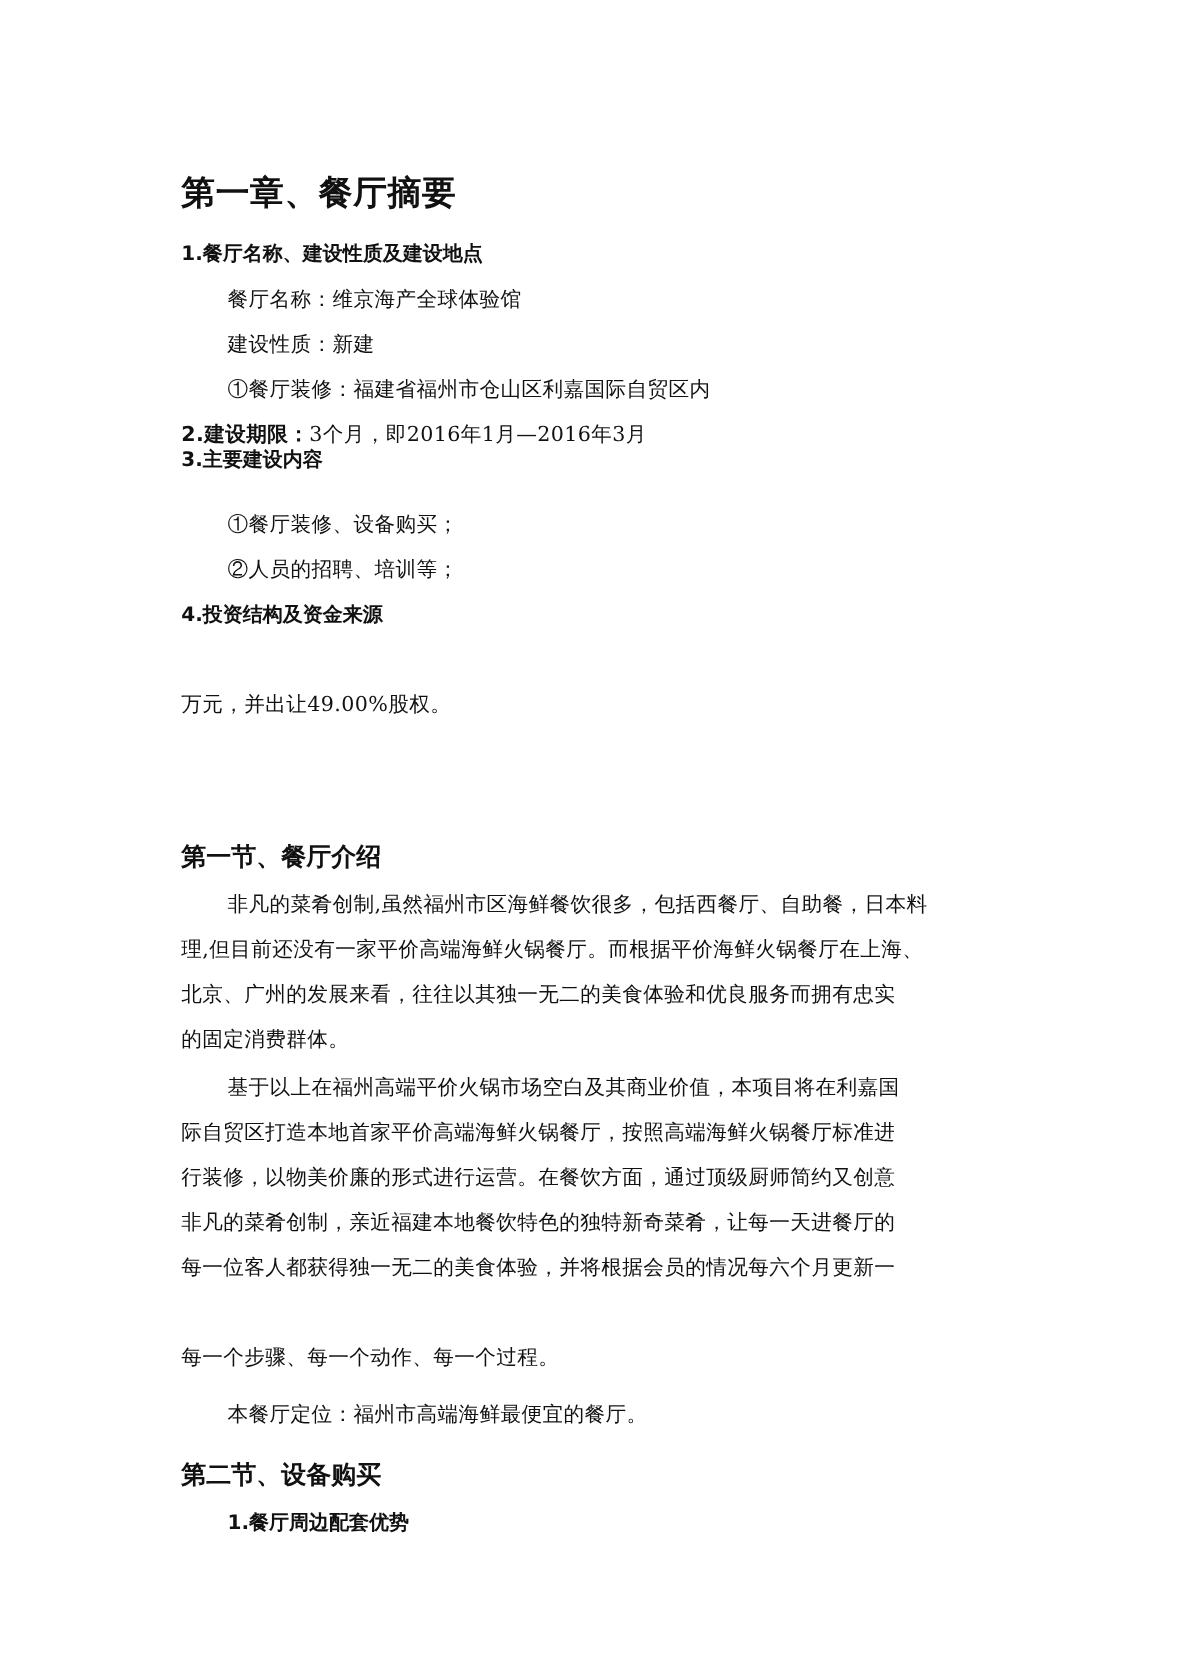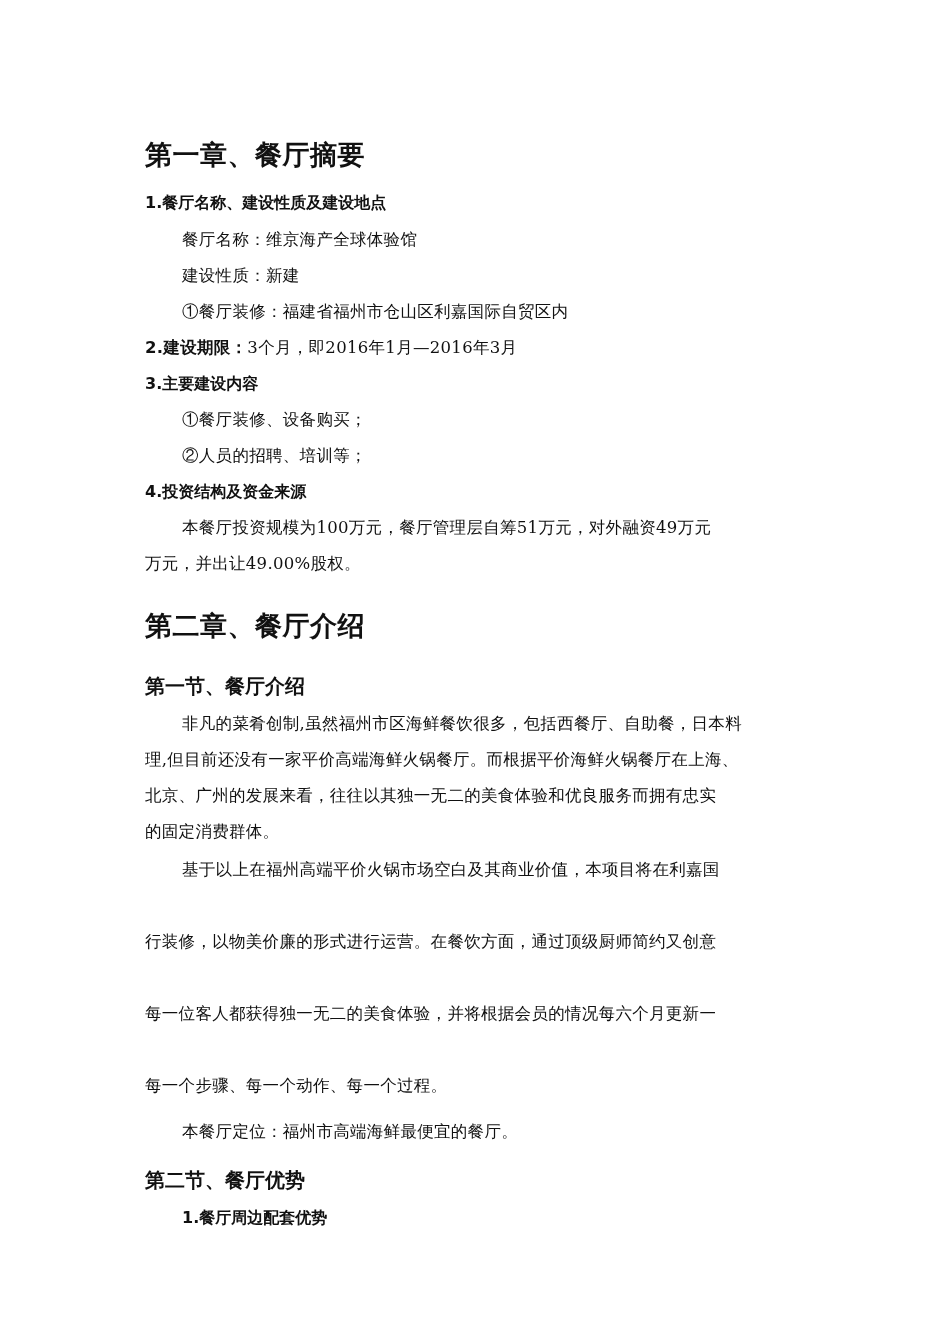--- a/index.html
+++ b/index.html
@@ -21,39 +21,39 @@
 
   <div class="ln h1" style="top:141px">第一章、餐厅摘要</div>
 
   <div class="ln h3" style="top:195px">1.餐厅名称、建设性质及建设地点</div>
   <div class="ln p ind" style="top:232px">餐厅名称：维京海产全球体验馆</div>
   <div class="ln p ind" style="top:268px">建设性质：新建</div>
   <div class="ln p ind" style="top:304px">①餐厅装修：福建省福州市仓山区利嘉国际自贸区内</div>
 
   <div class="ln p" style="top:340px"><span class="b">2.建设期限：</span><span>3个月，即2016年1月—2016年3月</span></div>
 
-  <div class="ln h3" style="top:376px">3.主要建设内容</div>
+  <div class="ln h3" style="top:360px">3.主要建设内容</div>
   <div class="ln p ind" style="top:412px">①餐厅装修、设备购买；</div>
   <div class="ln p ind" style="top:448px">②人员的招聘、培训等；</div>
 
   <div class="ln h3" style="top:484px">4.投资结构及资金来源</div>
-  <div class="ln p ind" style="top:520px">本餐厅投资规模为100万元，餐厅管理层自筹51万元，对外融资49万元</div>
   <div class="ln p" style="top:556px">万元，并出让49.00%股权。</div>
 
-  <div class="ln h1" style="top:612px">第二章、餐厅介绍</div>
 
   <div class="ln h2" style="top:676px">第一节、餐厅介绍</div>
   <div class="ln p ind" style="top:716px">非凡的菜肴创制,虽然福州市区海鲜餐饮很多，包括西餐厅、自助餐，日本料</div>
   <div class="ln p" style="top:788px">北京、广州的发展来看，往往以其独一无二的美食体验和优良服务而拥有忠实</div>
   <div class="ln p" style="top:752px">理,但目前还没有一家平价高端海鲜火锅餐厅。而根据平价海鲜火锅餐厅在上海、</div>
   <div class="ln p" style="top:824px">的固定消费群体。</div>
 
   <div class="ln p ind" style="top:862px">基于以上在福州高端平价火锅市场空白及其商业价值，本项目将在利嘉国</div>
+  <div class="ln p" style="top:898px">际自贸区打造本地首家平价高端海鲜火锅餐厅，按照高端海鲜火锅餐厅标准进</div>
   <div class="ln p" style="top:934px">行装修，以物美价廉的形式进行运营。在餐饮方面，通过顶级厨师简约又创意</div>
+  <div class="ln p" style="top:970px">非凡的菜肴创制，亲近福建本地餐饮特色的独特新奇菜肴，让每一天进餐厅的</div>
   <div class="ln p" style="top:1006px">每一位客人都获得独一无二的美食体验，并将根据会员的情况每六个月更新一</div>
   <div class="ln p" style="top:1078px">每一个步骤、每一个动作、每一个过程。</div>
 
   <div class="ln p ind" style="top:1124px">本餐厅定位：福州市高端海鲜最便宜的餐厅。</div>
 
-  <div class="ln h2" style="top:1170px">第二节、餐厅优势</div>
+  <div class="ln h2" style="top:1170px">第二节、设备购买</div>
   <div class="ln h3 ind" style="top:1210px">1.餐厅周边配套优势</div>
 
 </div>
 
 </body></html>

